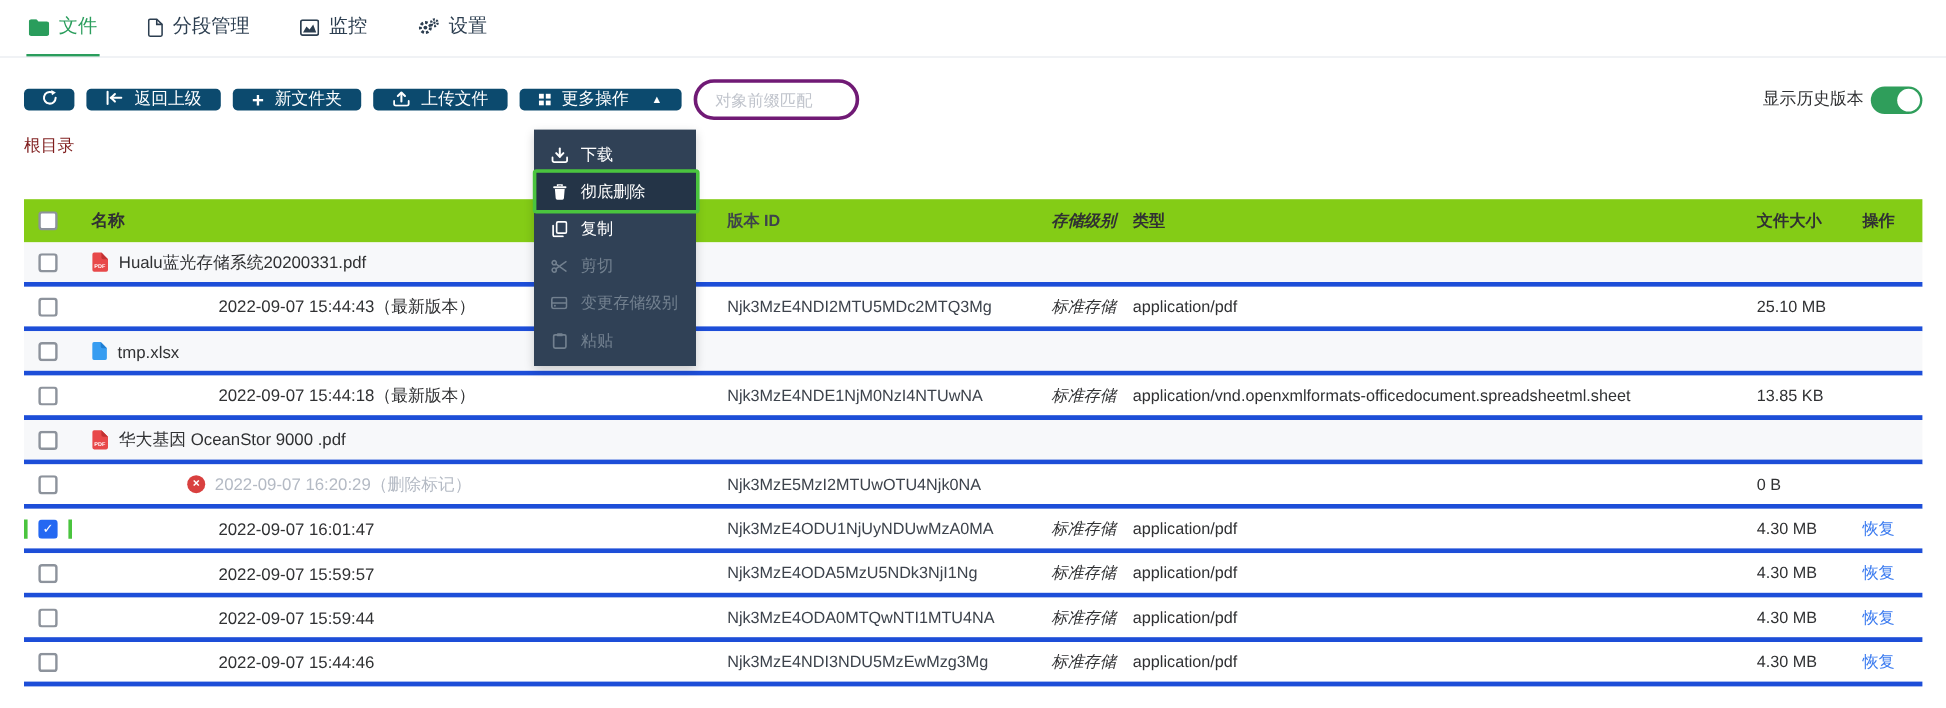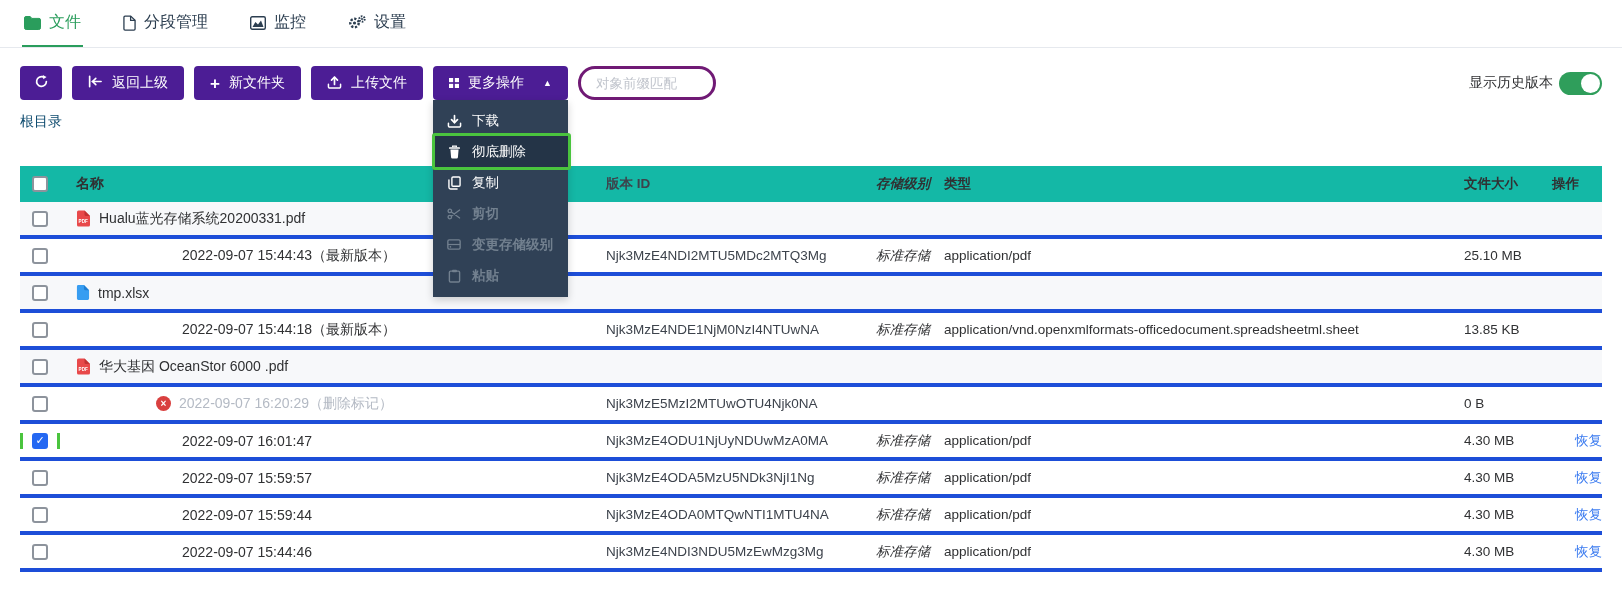--- a/index.html
+++ b/index.html
@@ -11,66 +11,66 @@
     border-bottom:1px solid #e6e9ee; background:#fff; }
   .tab { display:flex; align-items:center; gap:8px; margin-right:38px; cursor:pointer;
     color:#2c3e50; font-size:16px; border-bottom:2px solid transparent; padding:0 2px; }
   .tab .ticon { display:inline-flex; align-items:center; }
   .tab.active { color:#2a9d5c; border-bottom-color:#2a9d5c; }
   .tab.active svg path, .tab.active svg rect, .tab.active svg circle { stroke:#2a9d5c; }
   .tab.active .fill { fill:#2a9d5c; }
 
   
   .toolbar { display:flex; align-items:center; margin:18px 20px 0 20px; position:relative; }
-  .btn { background:#4c1d95; color:#fff; height:34px; border:none; border-radius:4px;
+  .btn { background:#0c4a6e; color:#fff; height:18px; border:none; border-radius:4px;
     display:inline-flex; align-items:center; gap:9px; padding:0 16px; font-size:14px;
     margin-right:10px; cursor:pointer; font-family:inherit; }
   .btn .plus { font-size:17px; font-weight:bold; line-height:1; }
   .btn.icon-only { width:42px; justify-content:center; padding:0; }
   .more-wrap { position:relative; margin-right:10px; }
   .more-wrap .btn { margin-right:0; width:135px; justify-content:flex-start; }
   .caret { margin-left:auto; font-size:9px; line-height:1; }
   .search { height:34px; width:138px; border:3px solid #701a75; border-radius:17px;
     padding:0 15px; font-size:13.5px; color:#303133; outline:none; font-family:inherit; }
   .search::placeholder { color:#c0c4cc; }
   .right-ctrl { margin-left:auto; display:flex; align-items:center; gap:6px;text-align:right; }
   .toggle { width:43px; height:23px; border-radius:12px; background:#2f9e5b; position:relative; cursor:pointer; }
   .toggle .knob { position:absolute; right:2px; top:2px; width:19px; height:19px; border-radius:50%; background:#fff; }
 
   
-  .menu { position:absolute; top:34px; left:0; width:135px; background:#304156;
+  .menu { position:absolute; top:34px; left:12px; width:135px; background:#304156;
     padding:5px 0 6px 0; z-index:30; box-shadow:0 3px 8px rgba(0,0,0,.18); }
   .mitem { height:31px; display:flex; align-items:center; gap:10px; padding:0 14px;
     color:#ffffff; font-size:13.5px; cursor:pointer; position:relative; }
   .mitem .micon { display:inline-flex; width:15px; justify-content:center; color:inherit; }
   .mitem.hl { background:#243447; }
-  .mitem.disabled { color:#72808f; cursor:default;font-weight:bold; }
+  .mitem.disabled { color:#72808f; cursor:default; }
   .anno-menu { position:absolute; left:-1px; right:-3px; top:-3px; bottom:-3px;
     border:3px solid #4ac43e; border-radius:3px; pointer-events:none; }
 
   
-  .crumb { margin:13px 32px 11px 20px; color:#0c4a6e; font-size:14px; display:inline-block; cursor:pointer; }
+  .crumb { margin:13px 32px 11px 20px; color:#7f1d1d; font-size:14px; display:inline-block; cursor:pointer; }
 
   
   .table { margin:6px 20px 0 20px; }
   .trow { display:flex; align-items:center; height:37px; border-bottom:4px solid #1d4ed8; background:#fff; }
-  .trow.head { height:36px; background:#14b8a6; font-weight:bold; font-size:13.5px; border-bottom:none;margin-top:24px; }
+  .trow.head { height:36px; background:#84cc16; font-weight:bold; font-size:13.5px; border-bottom:none;margin-top:24px; }
   .trow.group { background:#f7f8fa; }
   .cell { padding:0 8px; white-space:nowrap; overflow:hidden; font-size:13.5px; }
   .c-check { width:48px; padding-left:12px; display:flex; align-items:center; }
   .c-name { width:530px; display:flex; align-items:center; gap:8px; font-size:14px; }
   .c-name.indent { padding-left:114px; }
   .c-name.indent.deleted { padding-left:88px; }
   .c-version { width:270px; color:#3d434c; }
   .c-storage { width:68px;font-style:italic; }
   .c-type { flex:1; }
   .c-size { width:88px; }
   .c-action { width:58px; }
   .deleted .ntext { color:#b4bac4; }
-  .link { color:#3b7bf0; cursor:pointer;margin-left:23px; }
+  .link { color:#3b7bf0; cursor:pointer; }
   .checkbox { width:16px; height:16px; border:2px solid #8d939c; border-radius:3px;
     background:#fff; display:inline-flex; align-items:center; justify-content:center; cursor:pointer; }
   .checkbox.checked { background:#2468f2; border-color:#2468f2; color:#fff; font-size:11px; font-weight:bold; }
   .checkbox.checked::after { content:"✓"; }
   .cbwrap { position:relative; display:inline-flex; }
   .anno-box { position:absolute; left:-12px; top:-12px; width:40px; height:40px;
     border:3px solid #4ac43e; border-radius:4px; pointer-events:none; }
   .ficon { display:inline-flex; }
   .delmark { width:15px; height:15px; border-radius:50%; background:#d9403f; color:#fff;
     display:inline-flex; align-items:center; justify-content:center; font-size:10px; font-weight:bold; }
@@ -337,21 +337,21 @@
           </span>
         </div>
         <div class="cell c-name">
           <span class="ficon">
             <svg width="15" height="17" viewBox="0 0 15 17">
               <path d="M1 2A1.5 1.5 0 0 1 2.5 .5h6L14 6v9a1.5 1.5 0 0 1-1.5 1.5h-10A1.5 1.5 0 0 1 1 15z" fill="#e8494a"></path>
               <path d="M8.5.5 14 6h-4A1.5 1.5 0 0 1 8.5 4.5z" fill="#c23233"></path>
               <text x="2.6" y="13.4" font-size="4.6" fill="#fff" font-weight="bold" font-family="sans-serif">PDF</text>
             </svg>
           </span>
-          <span class="ntext">华大基因 OceanStor 6000 .pdf</span>
+          <span class="ntext">华大基因 OceanStor 9000 .pdf</span>
         </div>
         <div class="cell c-version"></div>
         <div class="cell c-storage"></div>
         <div class="cell c-type"></div>
         <div class="cell c-size"></div>
         <div class="cell c-action"></div>
       </div>
       <div class="trow">
         <div class="cell c-check">
           <span class="cbwrap">

